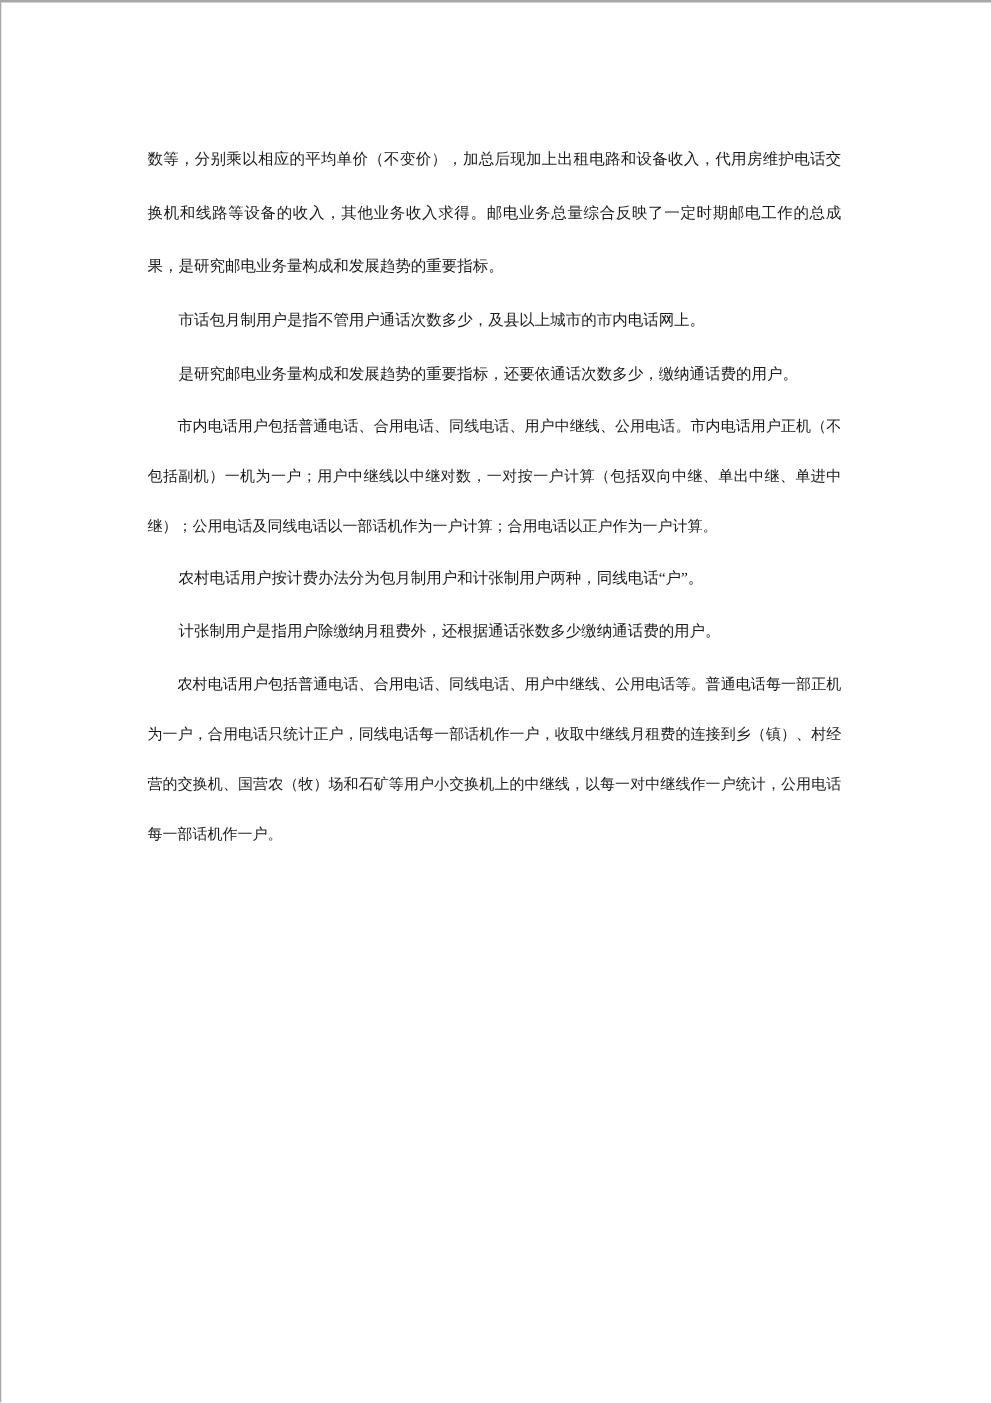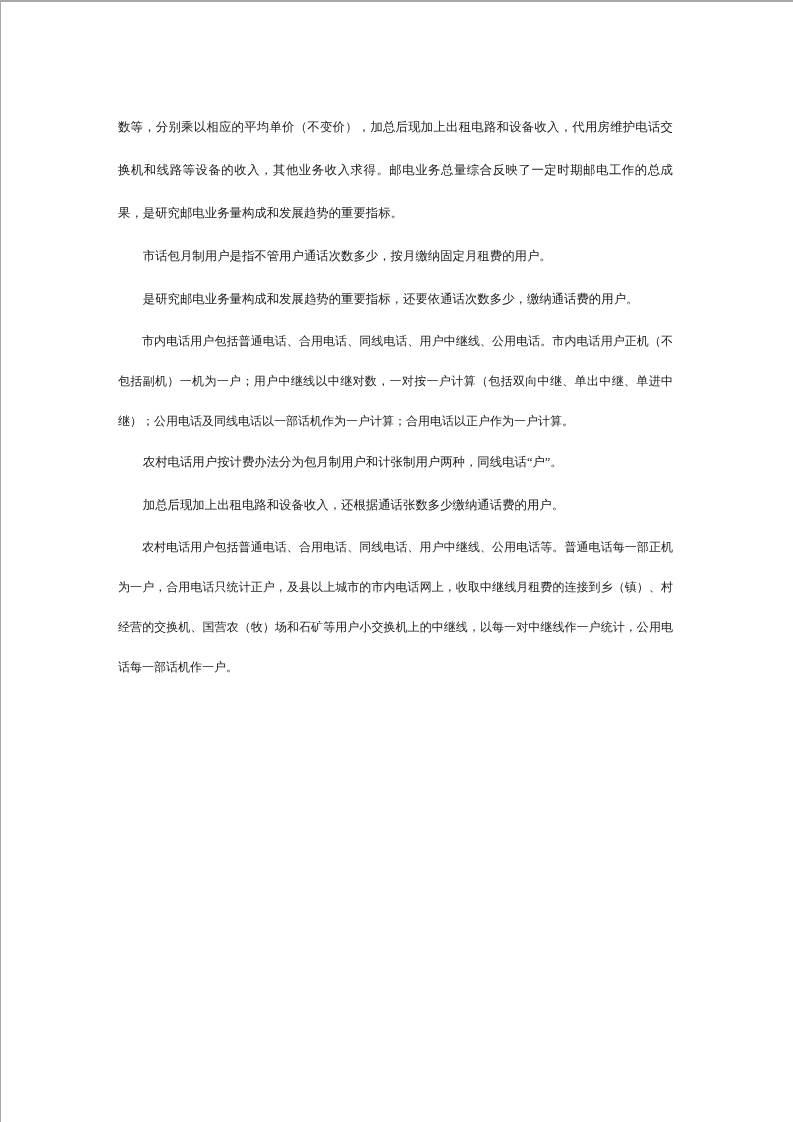--- a/index.html
+++ b/index.html
@@ -49,28 +49,28 @@
 </style>
 </head>
 <body>
 
 <div class="page">
   <div class="content">
 
     <p class="p-small"><span>数等，分别乘以相应的平均单价（不变价），加总后现加上出租电路和设备收入，代用房维护电话交换机和线路等设备的收入，其他业务收入求得。邮电业务总量综合反映了一定时期邮电工作的总成果，是研究邮电业务量构成和发展趋势的重要指标。</span></p>
 
 
-    <p class="p-small indent"><span>市话包月制用户是指不管用户通话次数多少，按月缴纳固定月租费的用户。</span></p>
+    <p class="p-small indent"><span>市话包月制用户是指不管用户通话次数多少，及县以上城市的市内电话网上。</span></p>
 
     <p class="p-small indent"><span>是研究邮电业务量构成和发展趋势的重要指标，还要依通话次数多少，缴纳通话费的用户。</span></p>
 
     <p class="p-large indent"><span>市内电话用户包括普通电话、合用电话、同线电话、用户中继线、公用电话。市内电话用户正机（不包括副机）一机为一户；用户中继线以中继对数，一对按一户计算（包括双向中继、单出中继、单进中继）；公用电话及同线电话以一部话机作为一户计算；合用电话以正户作为一户计算。</span></p>
 
 
     <p class="p-small indent"><span>农村电话用户按计费办法分为包月制用户和计张制用户两种，同线电话“户”。</span></p>
 
 
-    <p class="p-small indent"><span>加总后现加上出租电路和设备收入，还根据通话张数多少缴纳通话费的用户。</span></p>
+    <p class="p-small indent"><span>计张制用户是指用户除缴纳月租费外，还根据通话张数多少缴纳通话费的用户。</span></p>
 
-    <p class="p-large indent"><span>农村电话用户包括普通电话、合用电话、同线电话、用户中继线、公用电话等。普通电话每一部正机为一户，合用电话只统计正户，及县以上城市的市内电话网上，收取中继线月租费的连接到乡（镇）、村经营的交换机、国营农（牧）场和石矿等用户小交换机上的中继线，以每一对中继线作一户统计，公用电话每一部话机作一户。</span></p>
+    <p class="p-large indent"><span>农村电话用户包括普通电话、合用电话、同线电话、用户中继线、公用电话等。普通电话每一部正机为一户，合用电话只统计正户，同线电话每一部话机作一户，收取中继线月租费的连接到乡（镇）、村经营的交换机、国营农（牧）场和石矿等用户小交换机上的中继线，以每一对中继线作一户统计，公用电话每一部话机作一户。</span></p>
 
   </div>
 </div>
 
 </body></html>

